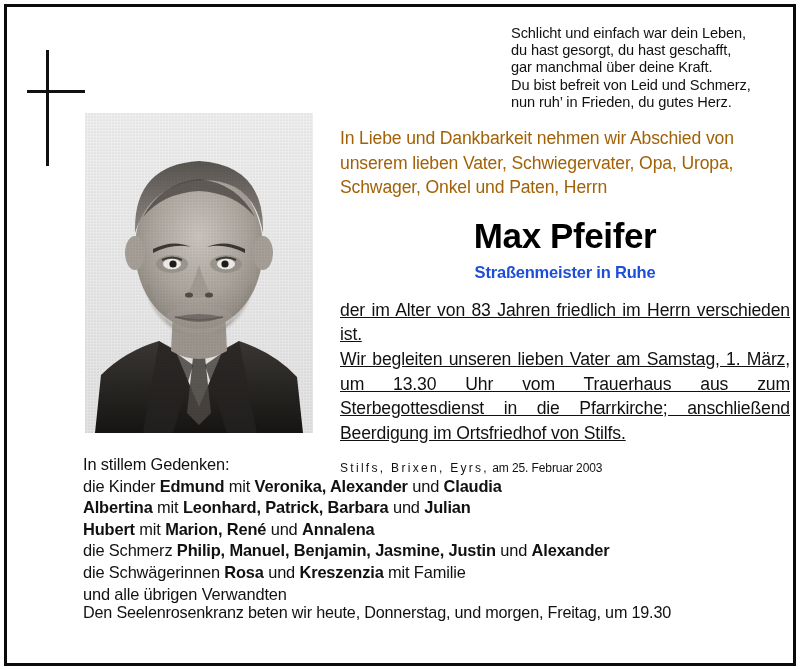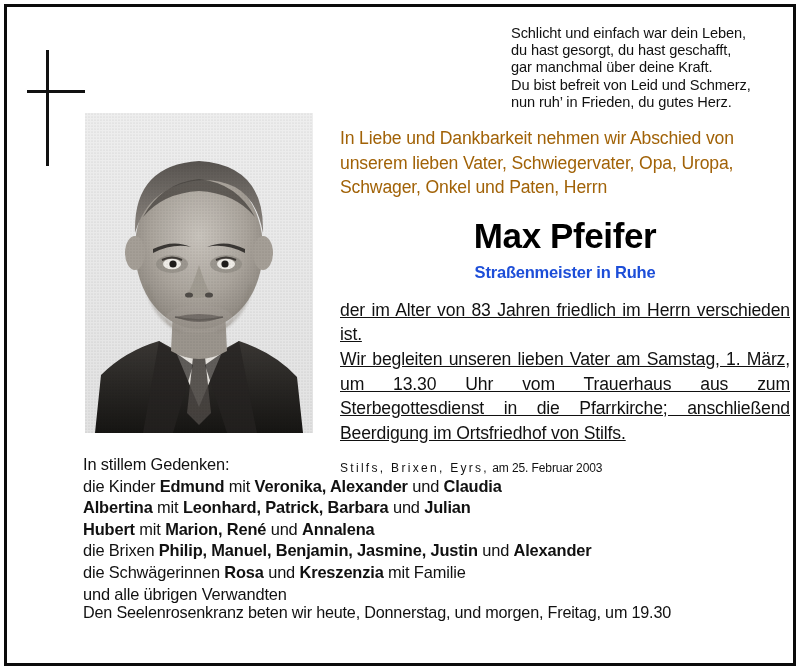--- a/index.html
+++ b/index.html
@@ -298,21 +298,21 @@
       <span class="towns">Stilfs, Brixen, Eyrs,</span><span class="tail"> <span>am</span> <span>25. Februar 2003</span></span>
     </div>
 
   </div>
 
   <div class="memorial">
     <div class="heading">In stillem Gedenken:</div>
     <div class="fam-line"><span>die Kinder </span><b>Edmund</b><span> mit </span><b>Veronika, Alexander</b><span> und </span><b>Claudia</b></div>
     <div class="fam-line"><b>Albertina</b><span> mit </span><b>Leonhard, Patrick, Barbara</b><span> und </span><b>Julian</b></div>
     <div class="fam-line"><b>Hubert</b><span> mit </span><b>Marion, René</b><span> und </span><b>Annalena</b></div>
-    <div class="fam-line"><span>die Brixen </span><b>Philip, Manuel, Benjamin, Jasmine, Justin</b><span> und </span><b>Alexander</b></div>
+    <div class="fam-line"><span>die Schmerz </span><b>Philip, Manuel, Benjamin, Jasmine, Justin</b><span> und </span><b>Alexander</b></div>
     <div class="fam-line"><span>die Schwägerinnen </span><b>Rosa</b><span> und </span><b>Kreszenzia</b><span> mit Familie</span></div>
     <div class="fam-line"><span>und alle übrigen Verwandten</span></div>
   </div>
 
   <div class="rosary">
     <div>Den Seelenrosenkranz beten wir heute, Donnerstag, und morgen, Freitag, um 19.30</div>
   </div>
 
 </div>
 

